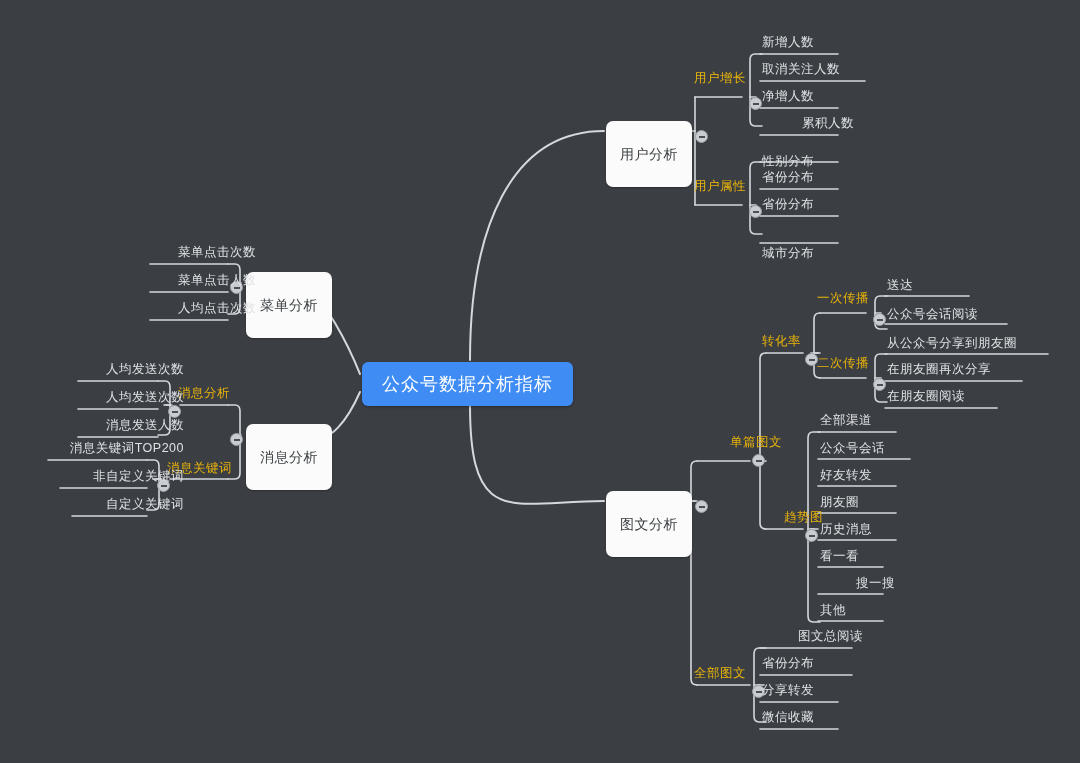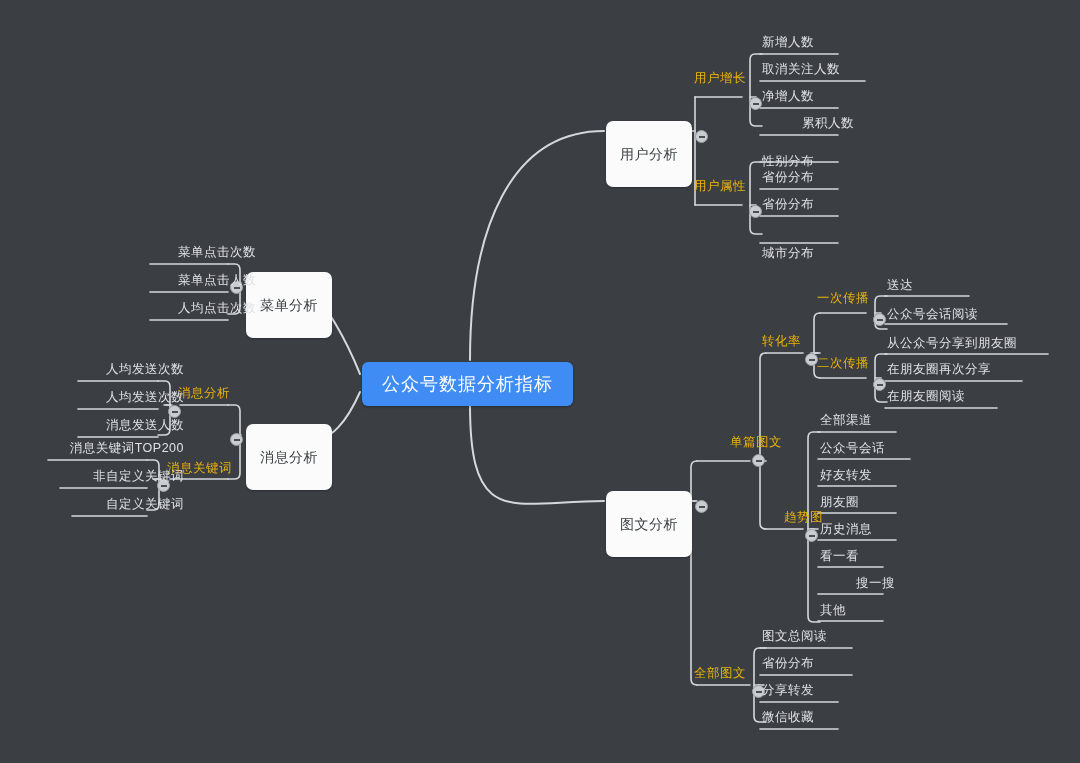--- a/index.html
+++ b/index.html
@@ -217,21 +217,21 @@
     <div class="node leaf" style="left: 818px; top: 412px;">全部渠道</div>
     <div class="node leaf" style="left: 818px; top: 440px;">公众号会话</div>
     <div class="node leaf" style="left: 818px; top: 467px;">好友转发</div>
     <div class="node leaf" style="left: 818px; top: 494px;">朋友圈</div>
     <div class="node leaf" style="left: 818px; top: 521px;">历史消息</div>
     <div class="node leaf" style="left: 818px; top: 548px;">看一看</div>
     <div class="node leaf" style="left: 854px; top: 575px;">搜一搜</div>
     <div class="node leaf" style="left: 818px; top: 602px;">其他</div>
     <div class="node plain" style="left: 692px; top: 665px;">全部图文</div>
     <div class="toggle" style="left: 752px; top: 685px;"></div>
-    <div class="node leaf" style="left: 760px; top: 628px;">图文总阅读</div>
+    <div class="node leaf" style="left: 796px; top: 628px;">图文总阅读</div>
     <div class="node leaf" style="left: 760px; top: 655px;">省份分布</div>
     <div class="node leaf" style="left: 760px; top: 682px;">分享转发</div>
     <div class="node leaf" style="left: 760px; top: 709px;">微信收藏</div>
     <div class="node boxed" style="left: 246px; top: 272px;">菜单分析</div>
     <div class="toggle" style="left: 230px; top: 281px;"></div>
     <div class="node leaf" style="left: auto; top: 244px; right: 822px; text-align: right;">菜单点击次数</div>
     <div class="node leaf" style="left: auto; top: 272px; right: 822px; text-align: right;">菜单点击人数</div>
     <div class="node leaf" style="left: auto; top: 300px; right: 822px; text-align: right;">人均点击次数</div>
     <div class="node boxed" style="left: 246px; top: 424px;">消息分析</div>
     <div class="toggle" style="left: 230px; top: 433px;"></div>

